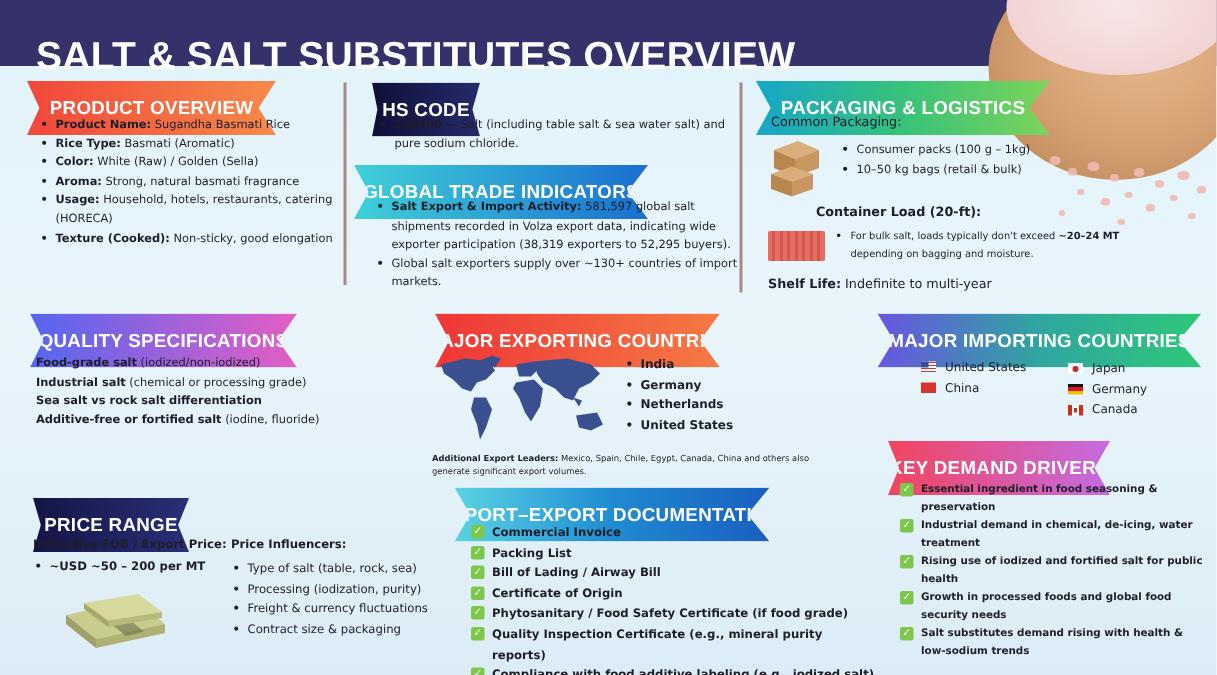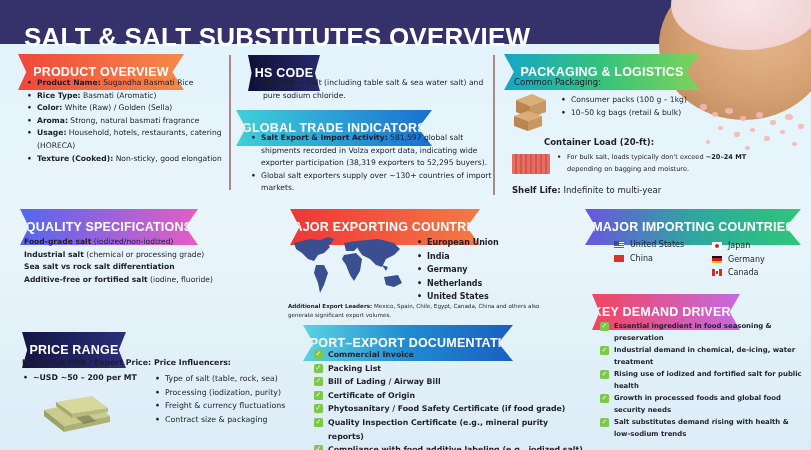--- a/index.html
+++ b/index.html
@@ -174,21 +174,20 @@
     <path d="M28,6 L38,2 L44,4 L40,10 Z"></path>
     <path d="M26,30 L34,30 L38,38 L34,50 L30,58 L28,48 L24,38 Z"></path>
     <path d="M54,8 L66,6 L70,10 L64,16 L56,16 Z"></path>
     <path d="M54,20 L66,18 L72,24 L70,36 L64,46 L60,40 L56,30 L52,24 Z"></path>
     <path d="M66,6 L88,4 L104,8 L110,14 L104,20 L96,24 L92,32 L86,30 L80,24 L72,20 L68,14 Z"></path>
     <path d="M92,30 L98,32 L96,36 Z"></path>
     <path d="M94,42 L108,40 L112,48 L104,52 L96,50 Z"></path>
   </g>
 </svg>
 <ul class="txt bul" style="left:416px;top:236px;width:120px;font-size:8px;line-height:13.6px;font-weight:700;">
-  <li>European Union</li>
   <li>India</li>
   <li>Germany</li>
   <li>Netherlands</li>
   <li>United States</li>
 </ul>
 <div class="txt" style="left:288px;top:302px;width:262px;font-size:5.6px;line-height:9px;"><b>Additional Export Leaders:</b><span> Mexico, Spain, Chile, Egypt, Canada, China and others also generate significant export volumes.</span></div>
 
 <div class="banner b-import">MAJOR IMPORTING COUNTRIES</div>
 <div class="txt" style="left:614px;top:238px;font-size:8px;line-height:14px;">
   <div><span class="flag flag-us"></span><span>United States</span></div>

